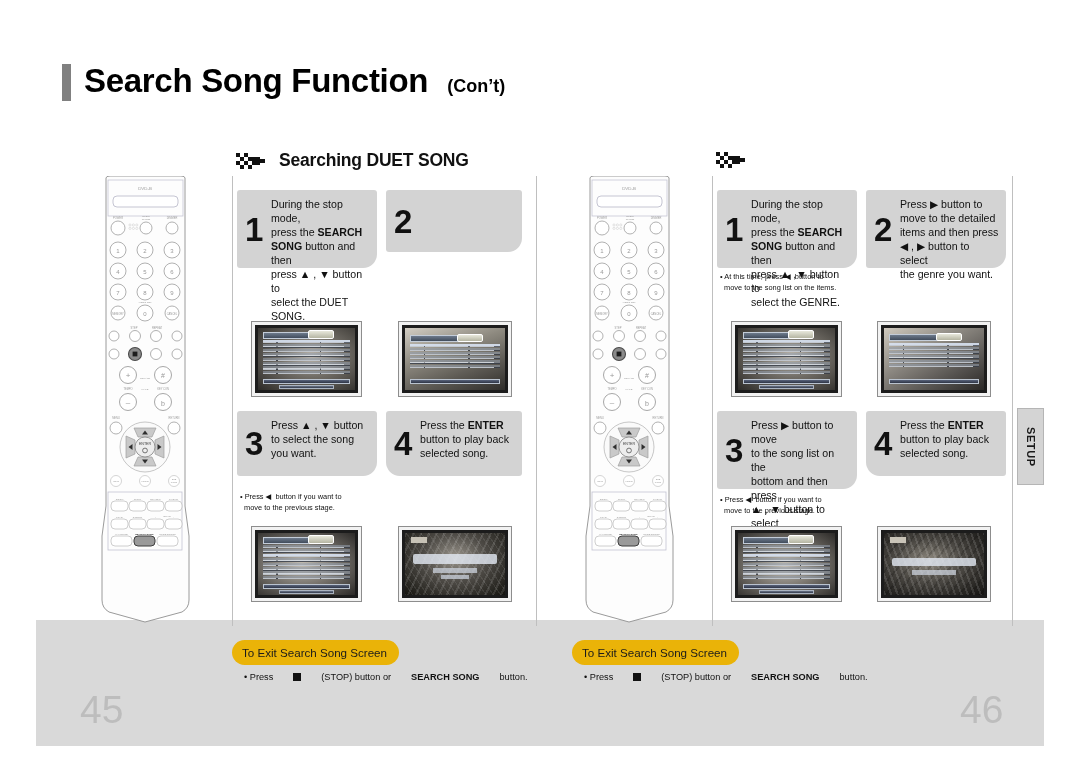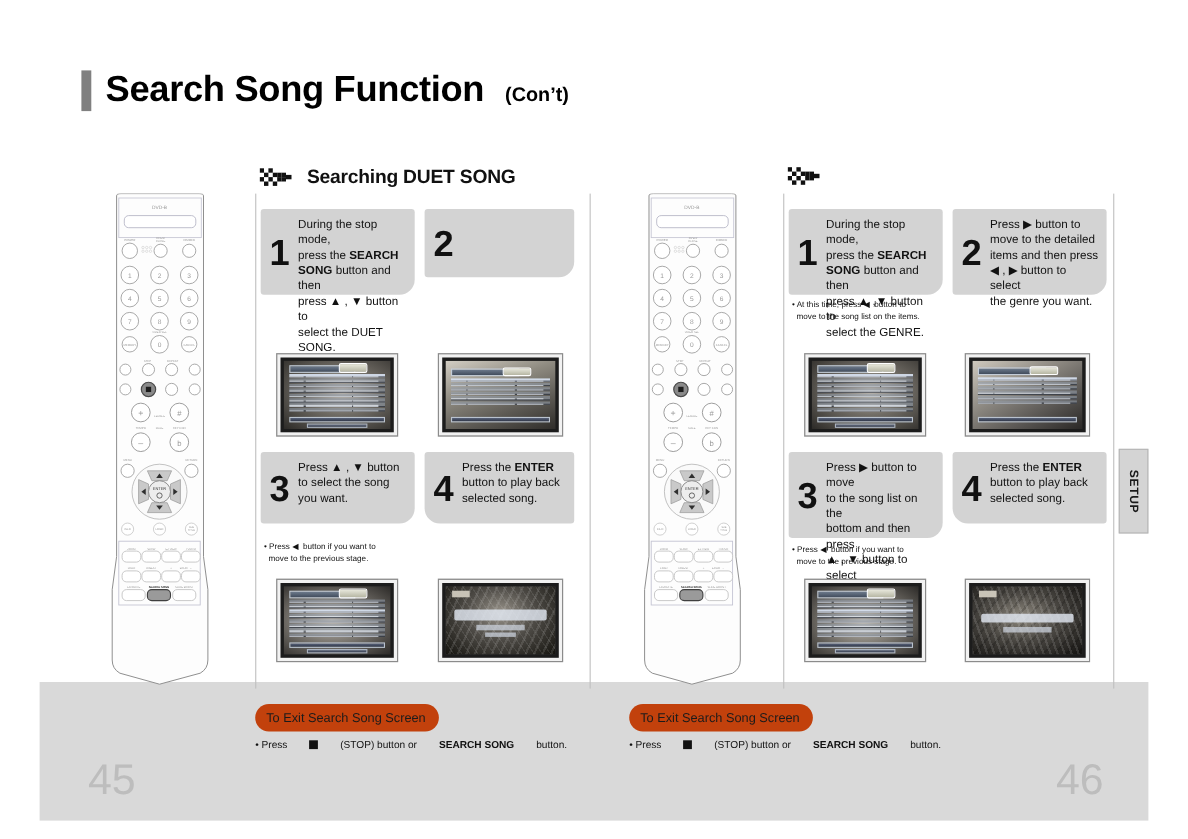--- a/index.html
+++ b/index.html
@@ -9,21 +9,21 @@
     font-family: "Liberation Sans", sans-serif;
     overflow: hidden;
   }
   #page {
     position: relative;
     width: 1080px; height: 763px;
     background: #ffffff;
   }
   
   .title-wrap {
-    position: absolute; left: 74px; top: 62px;
+    position: absolute; left: 62px; top: 62px;
     display: flex; align-items: baseline; gap: 13px;
   }
   .title-bar {
     width: 9px; height: 37px; background: #808080;
     align-self: center; margin-top: 2px;
   }
   .title-main {
     font-size: 33px; font-weight: bold; color: #000;
     letter-spacing: -0.3px;
   }
@@ -133,25 +133,25 @@
     background: rgba(210,216,228,0.7); height: 7%;
   }
   .scene-noise { position: absolute; inset: 0; opacity: 0.85; }
   
   .remote { position: absolute; }
   
   .exit-block { position: absolute; }
   .exit-pill {
     display: inline-flex; align-items: center;
     height: 25px; padding: 0 12px 0 10px;
-    background: #c2410c; border-radius: 13px;
+    background: #eab308; border-radius: 13px;
     font-size: 11.6px; color: #1b1b1b;
   }
   .exit-note {
-    margin-top: 7px; 
+    margin-top: 7px; margin-left: 12px;
     font-size: 9.2px; color: #111;
     display: flex; align-items: center; gap: 20px;
   }
   .stopsq { display: inline-block; width: 8px; height: 8px; background: #111; }
   .panel-divider {
     position: absolute; width: 1px; background: #bfbfbf;
   }
 </style>
 </head>
 <body>

